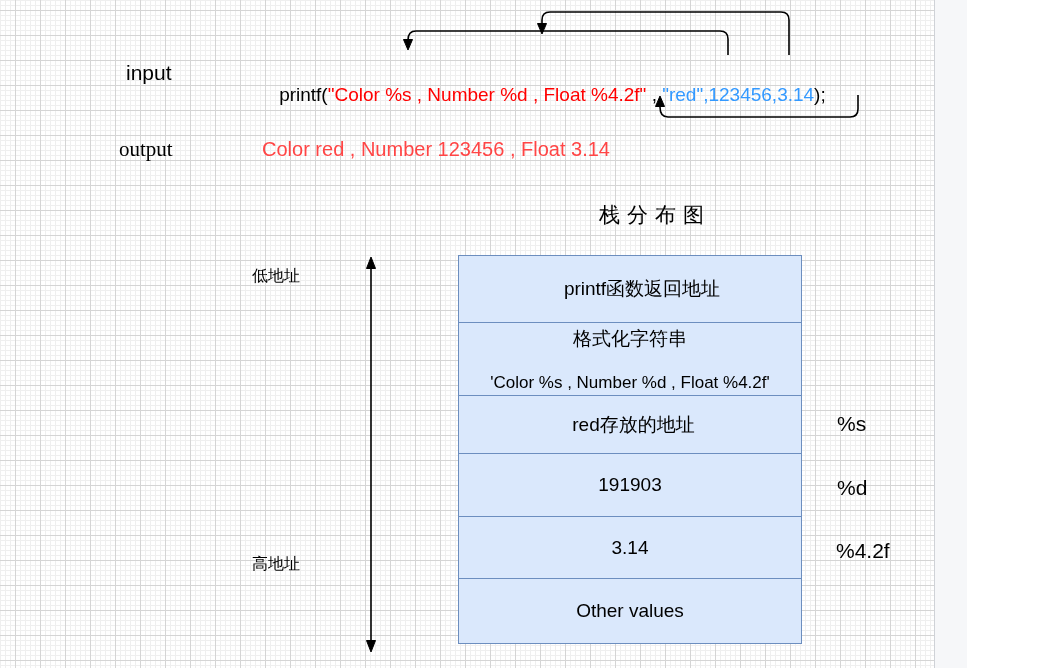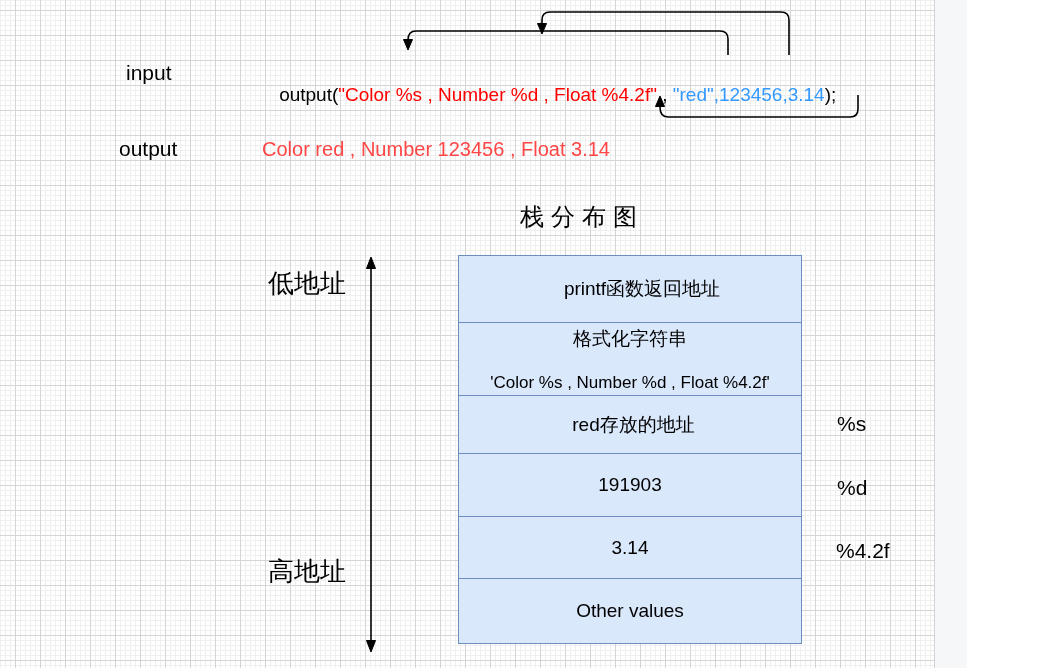--- a/index.html
+++ b/index.html
@@ -26,41 +26,41 @@
   }
   .abs{position:absolute;white-space:pre;}
   .io-label{font-size:21px;color:#000;}
   .code-line{font-size:19px;color:#000;}
   .code-line .seg{white-space:pre;}
   .c-red{color:#ff0000;}
   .c-blue{color:#3399ff;}
   .c-black{color:#000;}
   .output-text{font-size:20px;color:#ff4545;}
   .diagram-title{
-    font-size:24px;color:#000;letter-spacing:7px;
-    left:520px;top:201px;width:215px;text-align:left;
+    font-size:21px;color:#000;letter-spacing:7px;
+    left:496px;top:201px;width:215px;text-align:right;
   }
   .stack{
     position:absolute;left:458px;top:255px;width:344px;
     background:#dae8fc;border:1px solid #6c8ebf;box-sizing:border-box;
   }
   .stack-row{
     display:flex;flex-direction:column;justify-content:center;align-items:center;
     text-align:center;border-bottom:1px solid #6c8ebf;box-sizing:border-box;
     font-size:19px;color:#000;
   }
   .stack-row:last-child{border-bottom:none;text-align:center;}
   .stack-row:nth-child(1){height:67px;padding-left:24px;}
   .stack-row:nth-child(2){height:73px;}
   .stack-row:nth-child(3){height:58px;padding-left:7px;}
   .stack-row:nth-child(4){height:63px;}
   .stack-row:nth-child(5){height:62px;}
   .stack-row:nth-child(6){height:64px;}
   .stack-row .sub{font-size:17px;margin-top:21px;white-space:pre;}
-  .addr-label{font-size:26px;color:#000;margin-left:16px;}
+  .addr-label{font-size:16px;color:#000;}
   .fmt-label{font-size:21px;color:#000;}
   svg.overlay{position:absolute;left:0;top:0;width:1057px;height:668px;pointer-events:none;}
   svg.overlay path{fill:none;stroke:#000;stroke-width:1.6px;}
   svg.overlay polygon{fill:#000;stroke:#000;stroke-width:1px;}
   svg.overlay line{stroke:#000;stroke-width:1.6px;}
 </style>
 </head>
 <body>
 
 <div class="canvas">
@@ -84,24 +84,24 @@
 
     <g>
       <line x1="371" y1="267" x2="371" y2="642"></line>
       <polygon points="371,257 366.5,268.5 375.5,268.5"></polygon>
       <polygon points="371,652 366.5,640.5 375.5,640.5"></polygon>
     </g>
   </svg>
 
   <span class="abs io-label" style="left:126px;top:61px;">input</span>
   <div class="abs code-line" style="left:258px;top:62px;">
-    <span class="seg c-black">output(</span><span class="seg c-red">"Color %s , Number %d , Float %4.2f"</span><span class="seg c-black"> , </span><span class="seg c-blue">"red",123456,3.14</span><span class="seg c-black">);</span>
+    <span class="seg c-black">printf(</span><span class="seg c-red">"Color %s , Number %d , Float %4.2f"</span><span class="seg c-black"> , </span><span class="seg c-blue">"red",123456,3.14</span><span class="seg c-black">);</span>
   </div>
 
-  <span class="abs io-label" style="left:119px;top:137px;">output</span>
+  <span class="abs io-label" style="left:119px;top:137px;font-family:Liberation Serif, serif;">output</span>
   <span class="abs output-text" style="left:262px;top:138px;">Color red , Number 123456 , Float 3.14</span>
 
   <div class="abs diagram-title">栈分布图</div>
 
   <span class="abs addr-label" style="left:252px;top:266px;">低地址</span>
   <span class="abs addr-label" style="left:252px;top:554px;">高地址</span>
 
   <div class="stack">
     <div class="stack-row">
       <div>printf函数返回地址</div>

